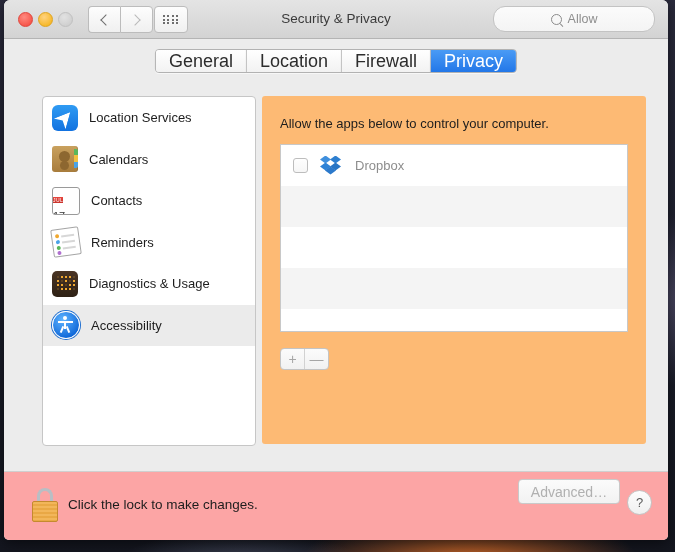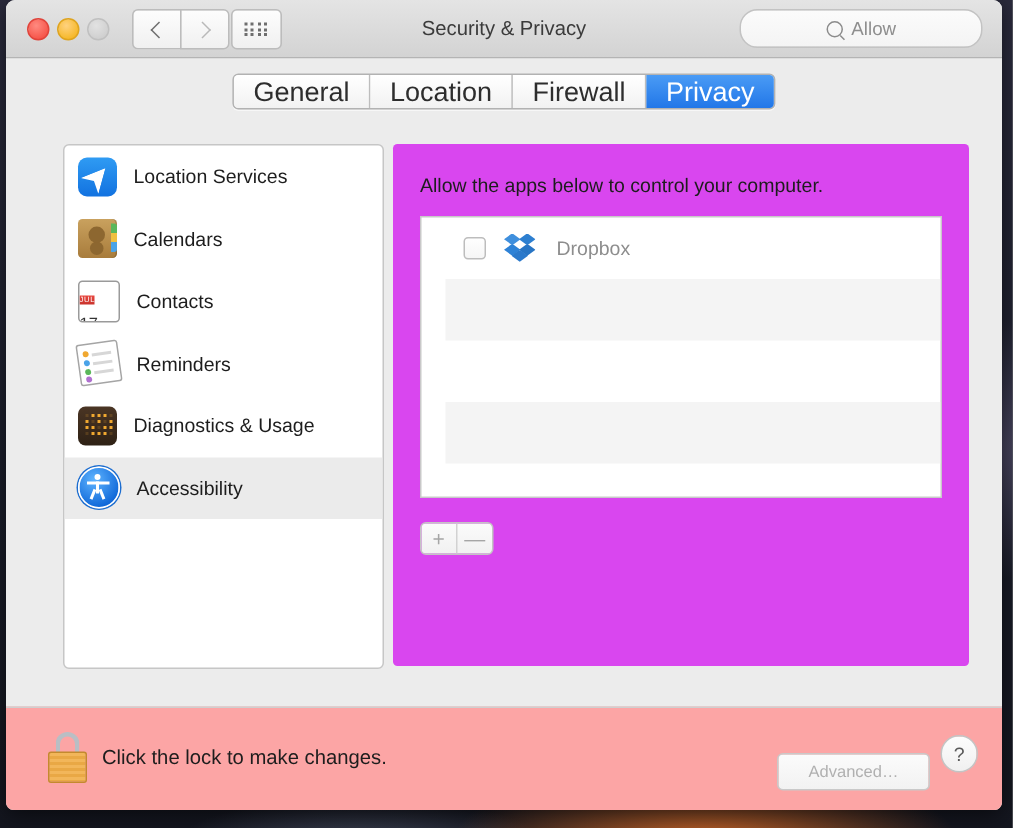--- a/index.html
+++ b/index.html
@@ -279,21 +279,21 @@
     margin: 1px 0 0 1px;
   }
   .ic-diag .dgrid i { background: #f0a830; display: block; }
   .ic-diag .dgrid i.off { background: rgba(240,168,48,0.18); }
 
   
   #panel {
     position: absolute;
     left: 258px; top: 16px;
     right: 22px; height: 348px;
-    background: #d946ef;
+    background: #fdba74;
     border-radius: 3px;
   }
   #panel-caption {
     position: absolute;
     left: 18px; top: 20px;
     font-size: 13px;
     color: #1d1d1d;
   }
   #app-list {
     position: absolute;
@@ -302,21 +302,20 @@
     background: #ffffff;
     border: 1px solid #c8c8c8;
     overflow: hidden;
   }
   .app-row {
     height: 41px;
     display: flex;
     align-items: center;
     padding-left: 12px;
     box-sizing: border-box;
-    margin-left: 16px;
   }
   .app-row.odd { background: #f4f4f4; }
   .app-check {
     width: 13px; height: 13px;
     border: 1px solid #bdbdbd;
     border-radius: 3px;
     background: linear-gradient(180deg,#fefefe,#f6f6f6);
     flex: 0 0 13px;
   }
   .dropbox-icon {
@@ -393,26 +392,26 @@
     box-sizing: border-box;
   }
   #lock-caption {
     position: absolute;
     left: 64px; top: 25px;
     font-size: 13.5px;
     color: #1d1d1d;
   }
   #advanced-button {
     position: absolute;
-    right: 48px; top: 30px;
+    right: 48px; top: 7px;
     width: 100px; height: 23px;
     background: linear-gradient(180deg,#fbfbfb,#f2f2f2);
     border: 1px solid #c9c9c9;
     border-radius: 4px;
-    font-size: 11px;
+    font-size: 14px;
     color: #b0b0b0;
     display: flex; align-items: center; justify-content: center;
   }
   #help-button {
     position: absolute;
     right: 16px; top: 18px;
     width: 23px; height: 23px;
     border-radius: 50%;
     background: linear-gradient(180deg,#fdfdfd,#f0f0f0);
     border: 1px solid #c4c4c4;

